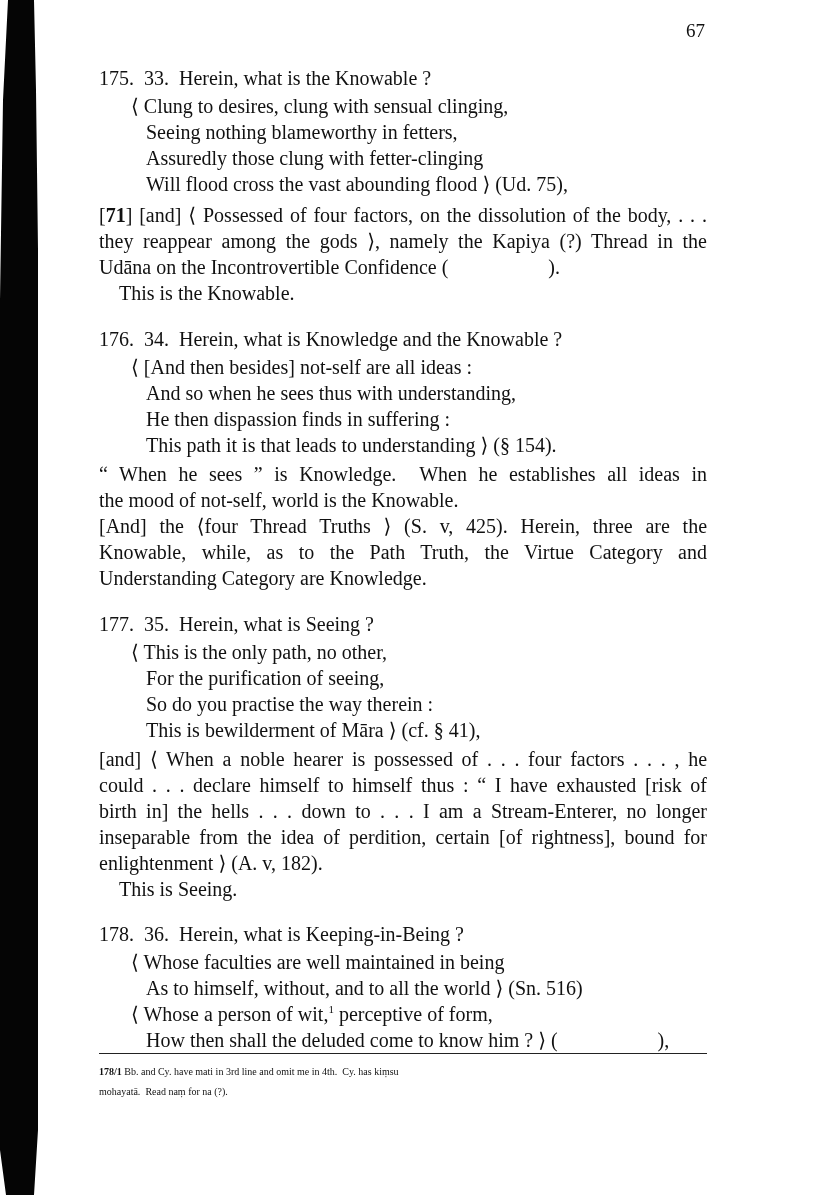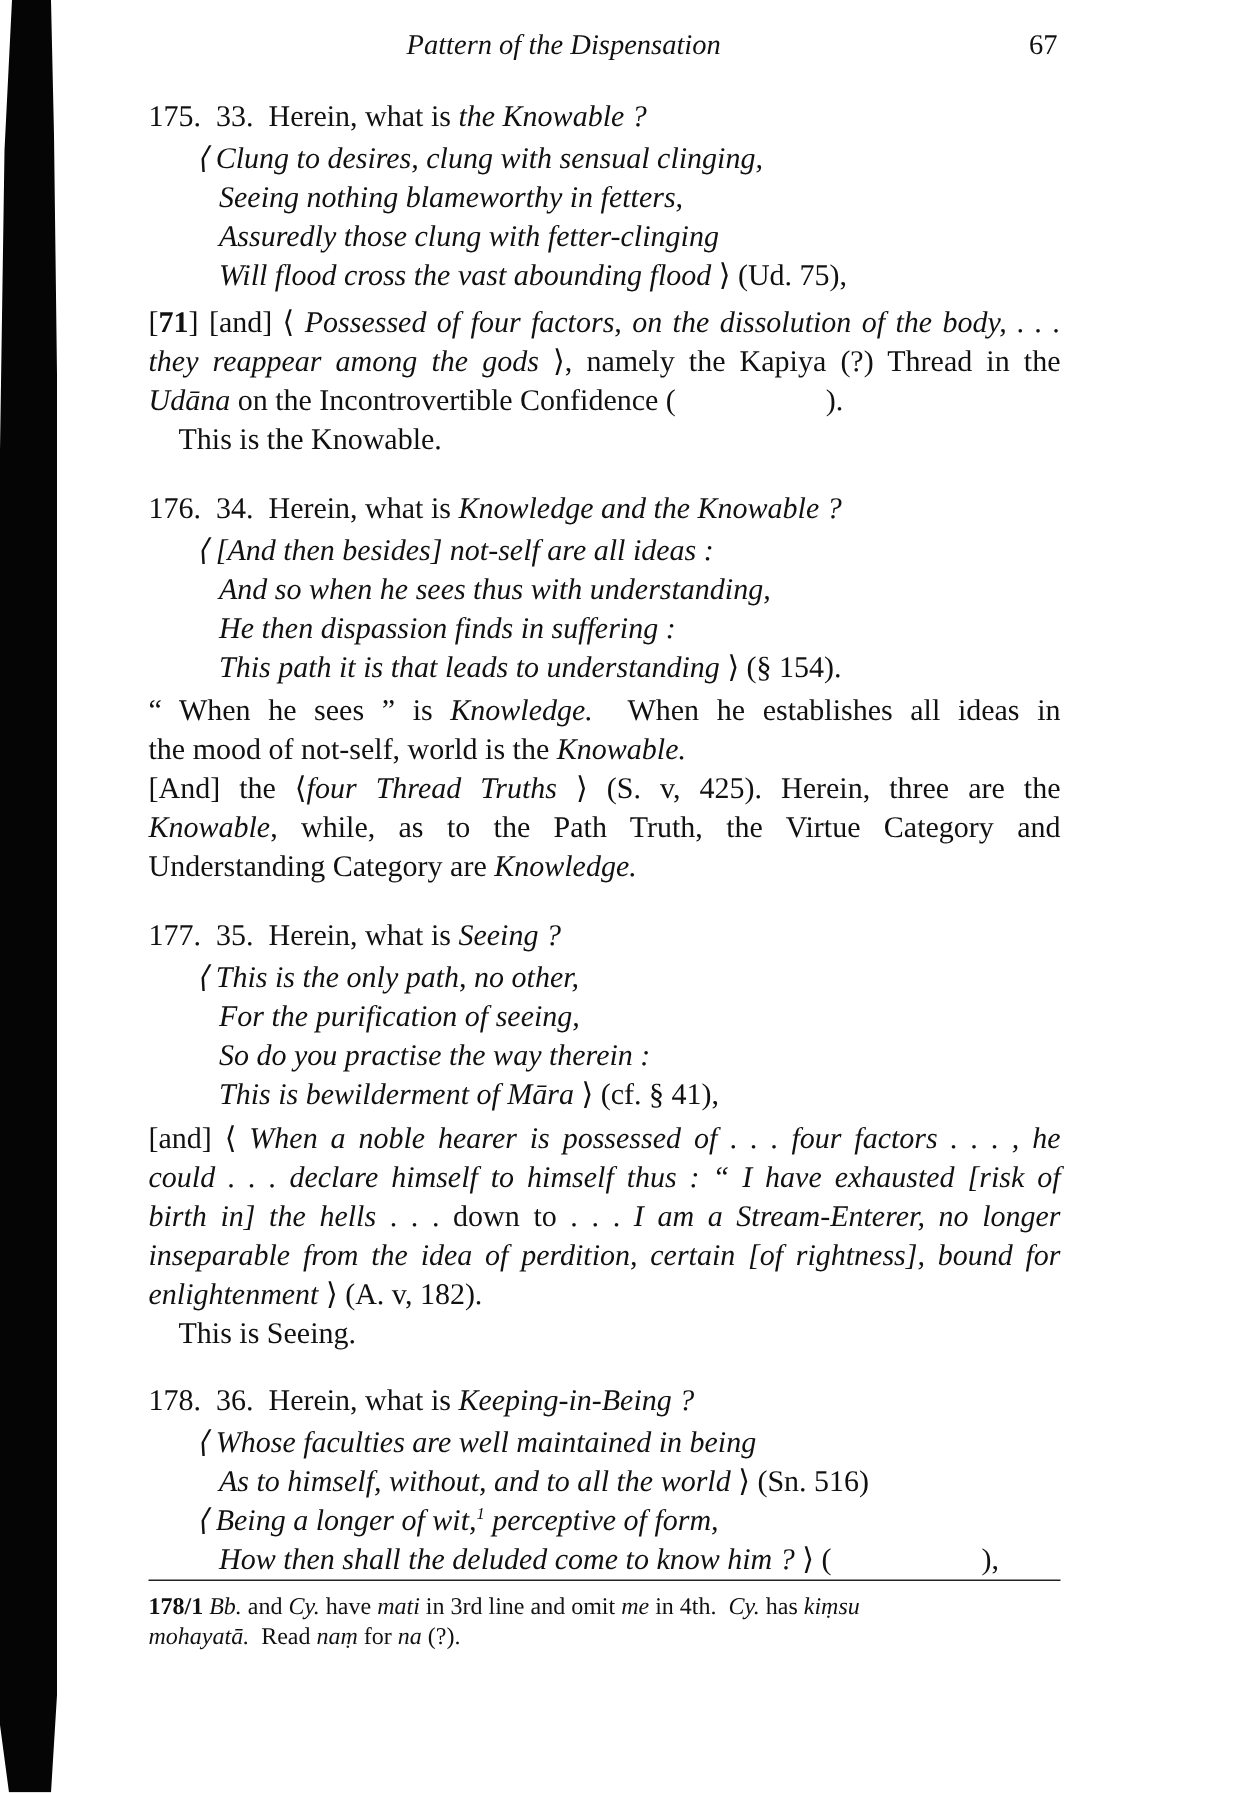--- a/index.html
+++ b/index.html
@@ -5,38 +5,37 @@
   html, body { margin: 0; padding: 0; background: #ffffff; }
   body { width: 831px; height: 1195px; position: relative; overflow: hidden;
          font-family: "DejaVu Serif", "Liberation Serif", serif; color: #111; }
   .scan-edge { position: absolute; left: 0; top: 0; width: 38px; height: 1195px; background: #050505;
                clip-path: polygon(8px 0, 34px 0, 36px 90px, 38px 250px, 40px 400px, 42px 560px, 42px 700px, 40px 860px, 38px 1000px, 38px 1130px, 34px 1195px, 6px 1195px, 0 1150px, 0 300px, 3px 100px); }
   .page { position: absolute; left: 99px; top: 0; width: 608px; font-family: "Liberation Serif", serif; font-size: 20px; }
   .running-head { position: absolute; top: 20px; left: 0; width: 608px; height: 26px; }
   .running-title { position: absolute; left: 172px; top: 0; font-style: italic; font-size: 19px; }
   .folio { position: absolute; right: 2px; top: 0; font-size: 19px; text-align: right; }
   .line { position: absolute; left: 0; white-space: nowrap; line-height: 24px; }
-  .i { font-style: italic; }
+  .i { }
   .b { font-weight: bold; }
   .verse { left: 47px; }
   .verse-first { left: 32px; }
   .indent { left: 20px; }
   .justify { width: 608px; text-align: justify; text-align-last: justify; }
   .footnote-rule { position: absolute; left: 0; top: 1053px; width: 608px; border-top: 1px solid #222; }
-  .footnote { font-size: 16px; line-height: 20px; }
+  .footnote { font-size: 10px; line-height: 20px; }
   sup { font-size: 11px; line-height: 0; }
 </style>
 </head>
 <body>
 
 <div class="scan-edge"></div>
 
 <div class="page">
   <div class="running-head">
-    <span class="running-title">Pattern of the Dispensation</span>
     <span class="folio">67</span>
   </div>
 
   <div class="line" style="top:66px">
     <span>175.</span>&nbsp;
     <span>33.</span>&nbsp;
     <span>Herein, what is </span><span class="i">the Knowable</span><span class="i"> ?</span>
   </div>
   <div class="line i verse-first" style="top:94px">⟨ <span>Clung to desires, clung with sensual clinging,</span></div>
   <div class="line i verse" style="top:120px">Seeing nothing blameworthy in fetters,</div>
@@ -81,20 +80,20 @@
   <div class="line" style="top:851px"><span class="i">enlightenment</span><span> ⟩ (A. v, 182).</span></div>
   <div class="line indent" style="top:877px">This is Seeing.</div>
 
   <div class="line" style="top:922px">
     <span>178.</span>&nbsp;
     <span>36.</span>&nbsp;
     <span>Herein, what is </span><span class="i">Keeping-in-Being</span><span class="i"> ?</span>
   </div>
   <div class="line i verse-first" style="top:950px">⟨ <span>Whose faculties are well maintained in being</span></div>
   <div class="line verse" style="top:976px"><span class="i">As to himself, without, and to all the world</span> ⟩<span> (Sn. 516)</span></div>
-  <div class="line i verse-first" style="top:1002px">⟨ <span>Being a longer of wit,</span><sup>1</sup><span> perceptive of form,</span></div>
+  <div class="line i verse-first" style="top:1002px">⟨ <span>Whose a person of wit,</span><sup>1</sup><span> perceptive of form,</span></div>
   <div class="line verse" style="top:1028px; white-space:pre"><span class="i">How then shall the deluded come to know him ?</span> ⟩<span> (                    ),</span></div>
 
   <div class="footnote-rule"></div>
 
   <div class="line footnote" style="top:1062px; white-space:pre"><span class="b">178/1</span> <span class="i">Bb.</span><span> and </span><span class="i">Cy.</span><span> have </span><span class="i">mati</span><span> in 3rd line and omit </span><span class="i">me</span><span> in 4th.  </span><span class="i">Cy.</span><span> has </span><span class="i">kiṃsu</span></div>
   <div class="line footnote" style="top:1082px; white-space:pre"><span class="i">mohayatā.</span><span>  Read </span><span class="i">naṃ</span><span> for </span><span class="i">na</span><span> (?).</span></div>
 </div>
 
 </body></html>

